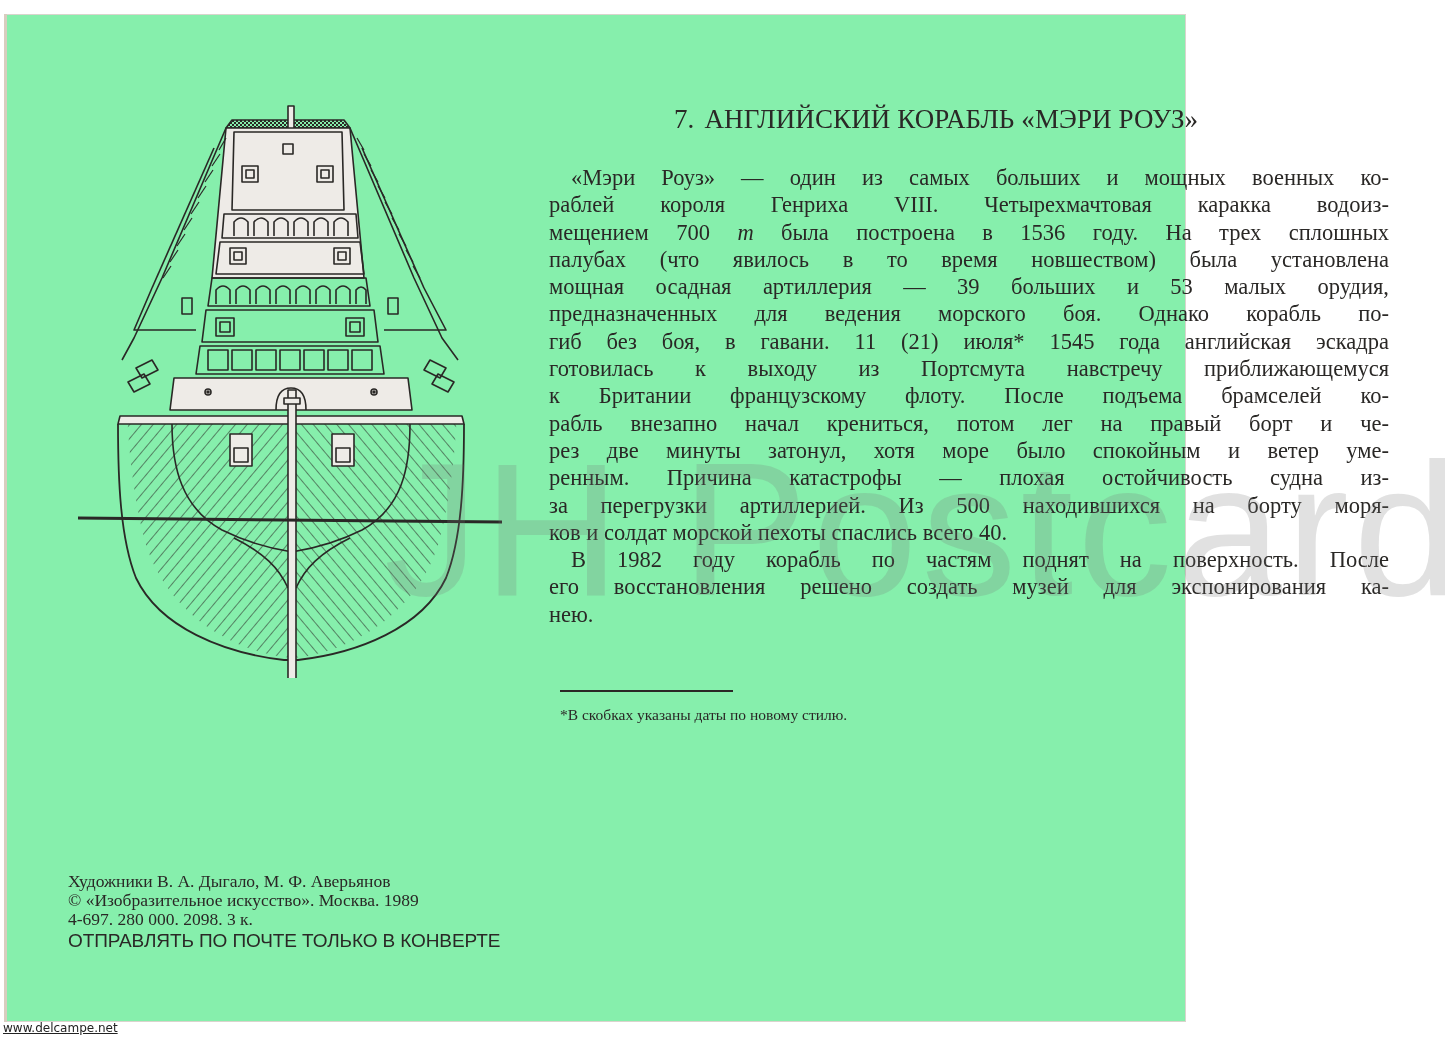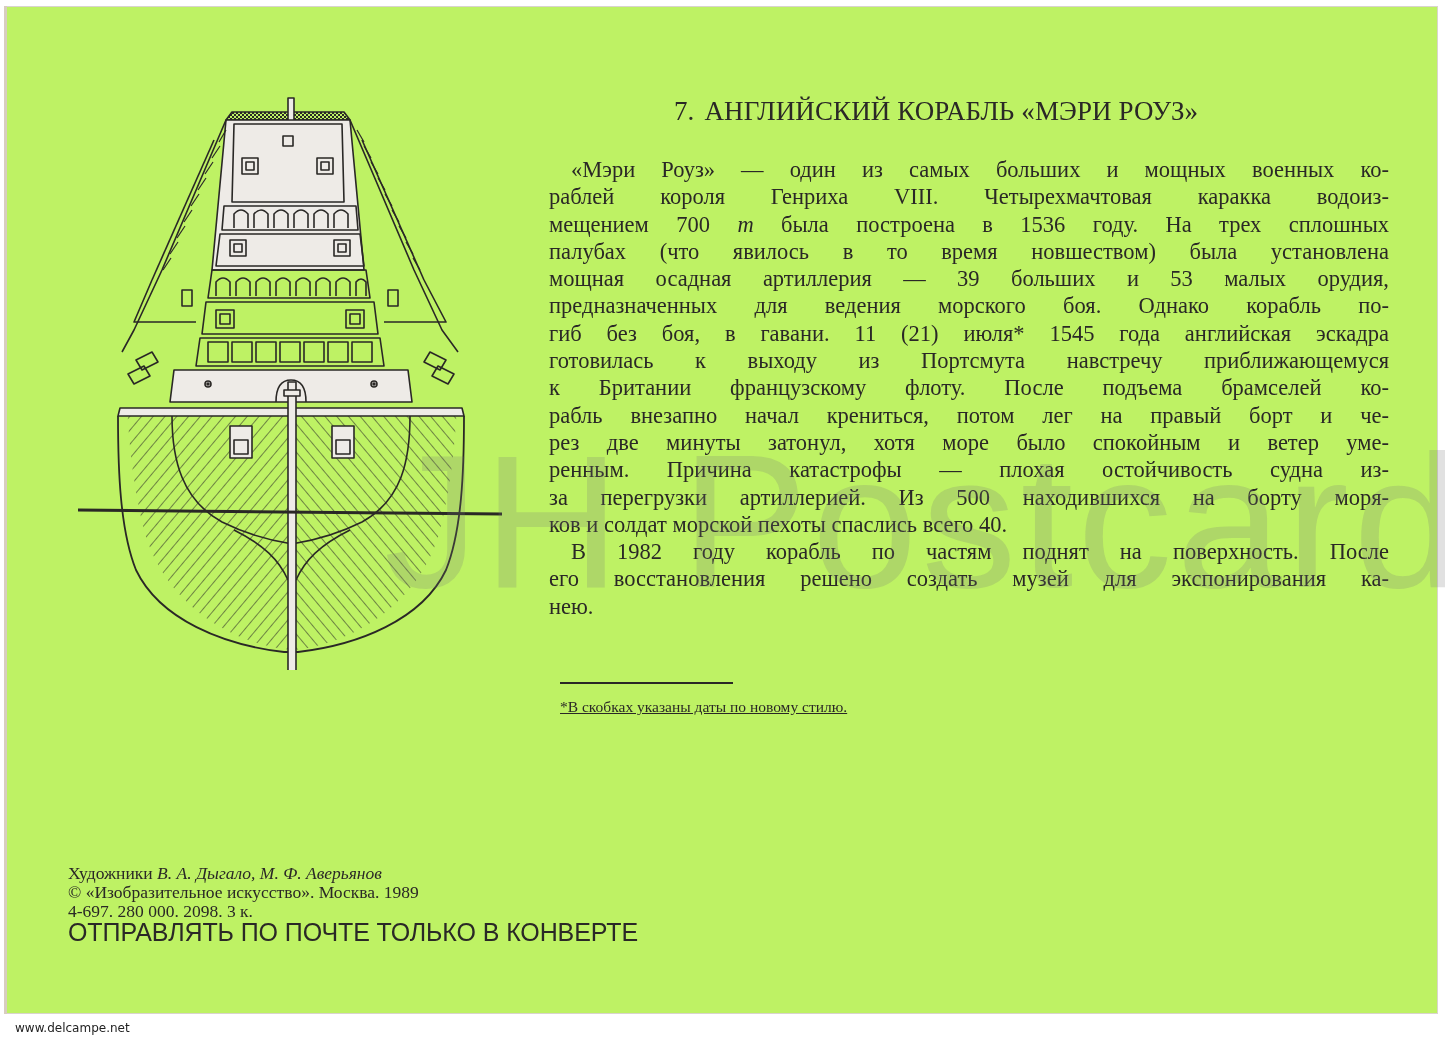--- a/index.html
+++ b/index.html
@@ -11,24 +11,24 @@
       height: 1039px;
       background: #ffffff;
       position: relative;
       overflow: hidden;
       font-family: "Liberation Serif", "DejaVu Serif", serif;
       color: #2a2826;
     }
     .card {
       position: absolute;
       left: 4px;
-      top: 6px;
-      width: 1434px;
+      top: 14px;
+      width: 1182px;
       height: 1008px;
-      background: #bef264;
+      background: #86efac;
       box-shadow: inset 0 0 0 1px #d9d4cd;
     }
     .card::before {
       content: "";
       position: absolute;
       left: 0; top: 0; width: 3px; height: 100%;
       background: #d8cdbf;
     }
     .ship {
       position: absolute;
@@ -77,35 +77,34 @@
       height: 2px;
       background: #2a2826;
     }
     .footnote {
       position: absolute;
       left: 556px;
       top: 692px;
       font-size: 15.5px;
       color: #2a2826;
       white-space: nowrap;
-      text-decoration: underline;
     }
     .credits {
       position: absolute;
       left: 64px;
       top: 858px;
       font-size: 17.5px;
       line-height: 19px;
       color: #2a2826;
     }
     .credits .row { white-space: nowrap; }
-    .credits .artists-names { font-style: italic; }
+    .credits .artists-names { }
     .credits .notice {
       font-family: "Liberation Sans", "DejaVu Sans", sans-serif;
-      font-size: 25px;
+      font-size: 19px;
       margin-top: 2px;
       letter-spacing: -0.1px;
     }
     .watermark {
       position: absolute;
       left: 380px;
       top: 420px;
       font-family: "Liberation Sans", "DejaVu Sans", sans-serif;
       font-size: 190px;
       color: rgba(120, 120, 120, 0.22);
@@ -117,21 +116,21 @@
     .site-footer {
       position: absolute;
       left: 0;
       top: 1021px;
       width: 1445px;
       height: 18px;
       font-family: "DejaVu Sans", "Liberation Sans", sans-serif;
       font-size: 12px;
       color: #222;
     }
-    .site-footer .left { position: absolute; left: 15px; top: 0; }
+    .site-footer .left { position: absolute; left: 3px; top: 0; text-decoration: underline; }
     .site-footer .right { position: absolute; right: 4px; top: 0; margin-top: 24px; }
   </style>
 </head>
 <body>
 
 <div class="card">
 
   <svg class="ship" viewBox="0 0 434 580" xmlns="http://www.w3.org/2000/svg">
     <defs>
       <pattern id="hatchL" width="9" height="9" patternUnits="userSpaceOnUse" patternTransform="rotate(40)">

